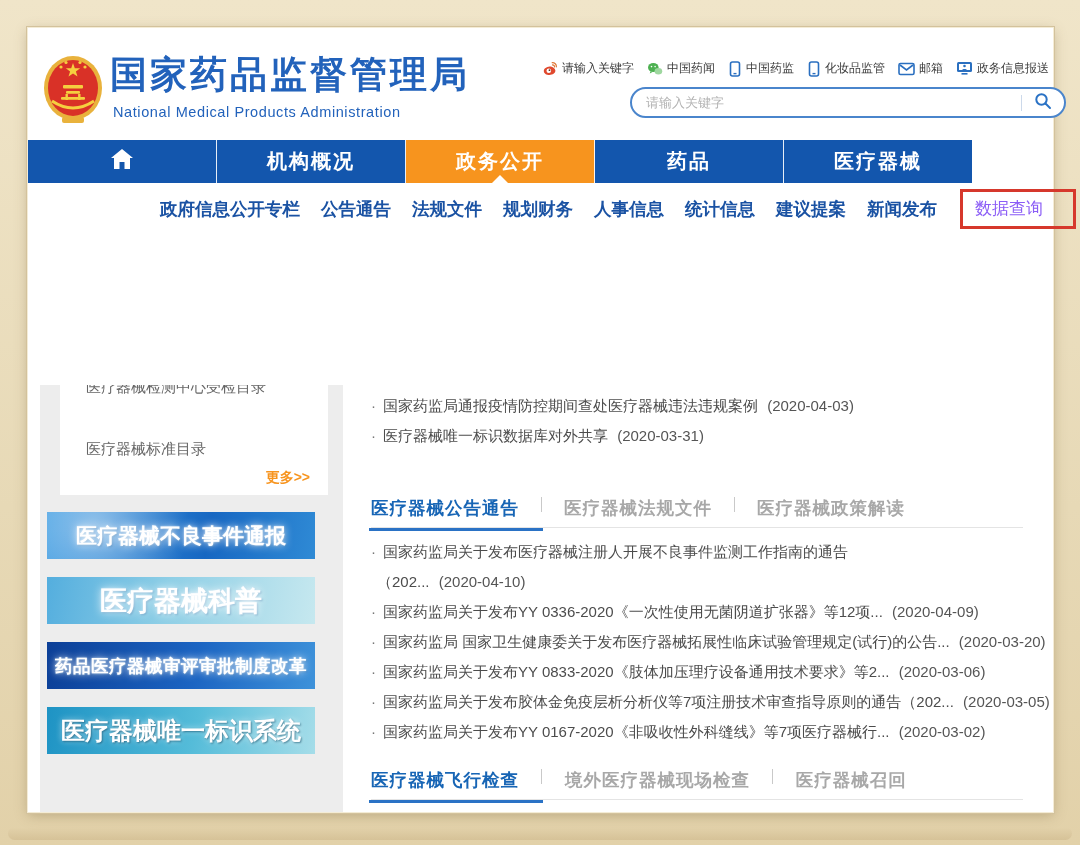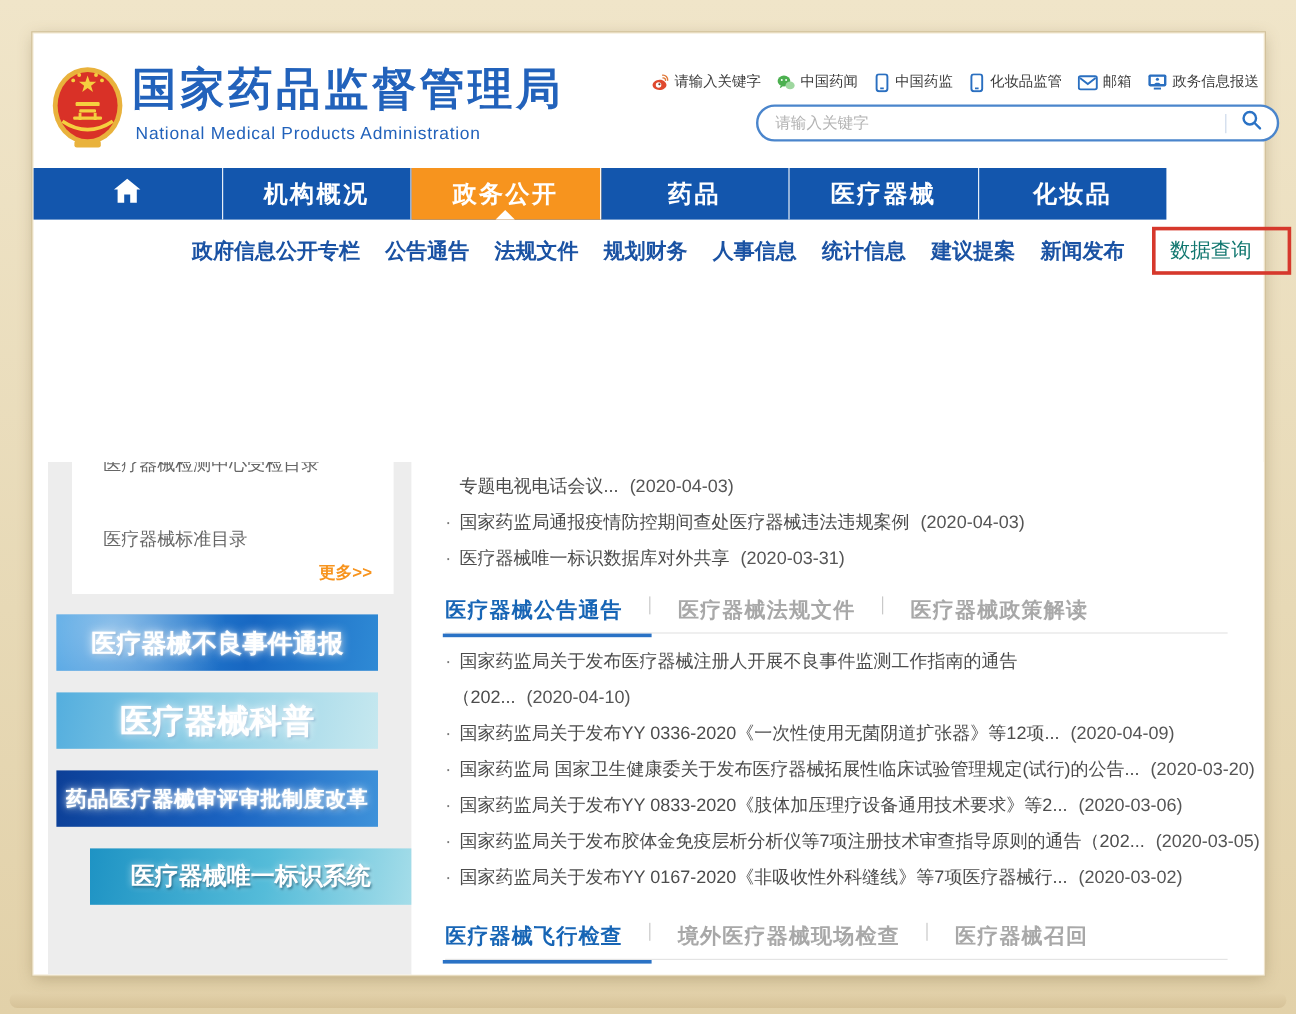--- a/index.html
+++ b/index.html
@@ -45,58 +45,58 @@
   .nav-item:last-child { border-right:none; }
   .nav-item.active { background:#f7941e; }
   .nav-item.active::after { content:""; position:absolute; bottom:0; left:50%; margin-left:-8px;
     border-left:8px solid transparent; border-right:8px solid transparent; border-bottom:8px solid #fff; }
 
   
   .subnav { position:absolute; left:132px; top:157px; height:48px; display:flex; align-items:center;
     gap:21px; font-size:17.5px; font-weight:bold; color:#1a52a3; white-space:nowrap; }
   .subnav-link { cursor:pointer; }
   .highlight-box { border:3px solid #d6382c; padding:5px 30px 6px 12px; margin-left:2px; }
-  .highlight-box .subnav-link { color:#0f766e; font-weight:normal; font-size:17px; }
+  .highlight-box .subnav-link { color:#8b5cf6; font-weight:normal; font-size:17px; }
 
   
   .sidebar { position:absolute; left:12px; top:357px; width:303px; bottom:0; background:#ededed; }
   .side-panel { position:absolute; left:20px; top:0; width:268px; height:110px; background:#fff; overflow:hidden; }
   .side-list-item { margin-left:26px; font-size:15px; color:#666; cursor:pointer; white-space:nowrap; }
   .side-list-item.first { margin-top:-7px; }
   .side-list-item.second { margin-top:43px; }
   .more-link { position:absolute; right:18px; bottom:8px; color:#f7941e; font-size:14px;
     font-weight:bold; cursor:pointer; }
 
   .banner { position:absolute; left:7px; width:268px; height:47px; display:flex; align-items:center;
     justify-content:center; color:#fff; font-weight:bold; cursor:pointer; white-space:nowrap;
     text-shadow:0 0 8px rgba(255,255,255,.95), 0 0 2px rgba(220,240,255,.85), 1px 1px 2px rgba(20,80,140,.45);text-align:right; }
   .banner1 { top:127px; font-size:21px;
     background:radial-gradient(circle at 18% 25%, rgba(255,255,255,.45), rgba(255,255,255,0) 42%),
       linear-gradient(100deg,#3f9de2,#1767c2 60%,#2f8ad5); }
   .banner2 { top:192px; font-size:27px;
     background:linear-gradient(100deg,#54aede,#8fcfe6 45%,#c6e8ef); }
   .banner3 { top:257px; font-size:17.5px; letter-spacing:.5px;
     background:linear-gradient(100deg,#0c3f97,#1b64c2 55%,#3e92da); }
-  .banner4 { top:322px; font-size:20px;
+  .banner4 { top:322px; font-size:24px;
     background:linear-gradient(100deg,#1e93c4,#55bcd9 55%,#a5dde9);
-    text-shadow:1px 1px 2px rgba(0,60,90,.55), 0 0 6px rgba(255,255,255,.6);margin-left:28px; }
+    text-shadow:1px 1px 2px rgba(0,60,90,.55), 0 0 6px rgba(255,255,255,.6); }
 
   
   .main { position:absolute; left:315px; top:357px; right:0; bottom:0; background:#fff; }
   .top-news { position:absolute; top:6px; left:0; right:0; }
   .notice-list { position:absolute; top:152px; left:0; right:0; }
   .news-row { position:relative; padding-left:40px; height:30px; line-height:30px; font-size:15px;
     color:#4c4c4c; white-space:nowrap; cursor:pointer; overflow:hidden; }
   .news-row .bullet { position:absolute; left:28px; top:0; color:#777; }
   .news-row.indent { padding-left:34px; }
   .news-date { margin-left:5px; color:#555; }
 
   .tab-row { position:absolute; left:28px; right:30px; height:38px; border-bottom:1px solid #e4e4e4;
     white-space:nowrap; }
-  .tab-row1 { top:105px; }
+  .tab-row1 { top:105px;font-family:Liberation Serif, serif; }
   .tab-row2 { top:377px; }
   .tab { position:relative; display:inline-block; font-size:17.5px; font-weight:bold; color:#a8a8a8;
     line-height:26px; margin-top:5px; letter-spacing:1px; cursor:pointer; }
   .tab.active { color:#1765b5; }
   .tab.active::after { content:""; position:absolute; left:-2px; right:-24px; bottom:-10px;
     height:3px; background:#2a72c5; }
   .tab-sep { display:inline-block; width:1px; height:15px; background:#c9c9c9; margin:0 18px;
     vertical-align:2px; }
 </style>
 </head>
@@ -215,23 +215,20 @@
       </div>
     <div class="nav-item active">
         <span>政务公开</span>
       </div>
     <div class="nav-item">
         <span>药品</span>
       </div>
     <div class="nav-item">
         <span>医疗器械</span>
       </div>
-    <div class="nav-item">
-        <span>化妆品</span>
-      </div>
   </div>
 
   <div class="subnav">
     <span class="subnav-link">政府信息公开专栏</span>
     <span class="subnav-link">公告通告</span>
     <span class="subnav-link">法规文件</span>
     <span class="subnav-link">规划财务</span>
     <span class="subnav-link">人事信息</span>
     <span class="subnav-link">统计信息</span>
     <span class="subnav-link">建议提案</span>
@@ -249,25 +246,20 @@
     </div>
     <div class="banner banner1">医疗器械不良事件通报</div>
     <div class="banner banner2">医疗器械科普</div>
     <div class="banner banner3">药品医疗器械审评审批制度改革</div>
     <div class="banner banner4">医疗器械唯一标识系统</div>
   </div>
 
   <div class="main">
 
     <div class="top-news">
-      <div class="news-row no-bullet">
-        
-        <span>专题电视电话会议...</span>
-        <span class="news-date">(2020-04-03)</span>
-      </div>
       <div class="news-row">
         <span class="bullet">·</span>
         <span>国家药监局通报疫情防控期间查处医疗器械违法违规案例</span>
         <span class="news-date">(2020-04-03)</span>
       </div>
       <div class="news-row">
         <span class="bullet">·</span>
         <span>医疗器械唯一标识数据库对外共享</span>
         <span class="news-date">(2020-03-31)</span>
       </div>

